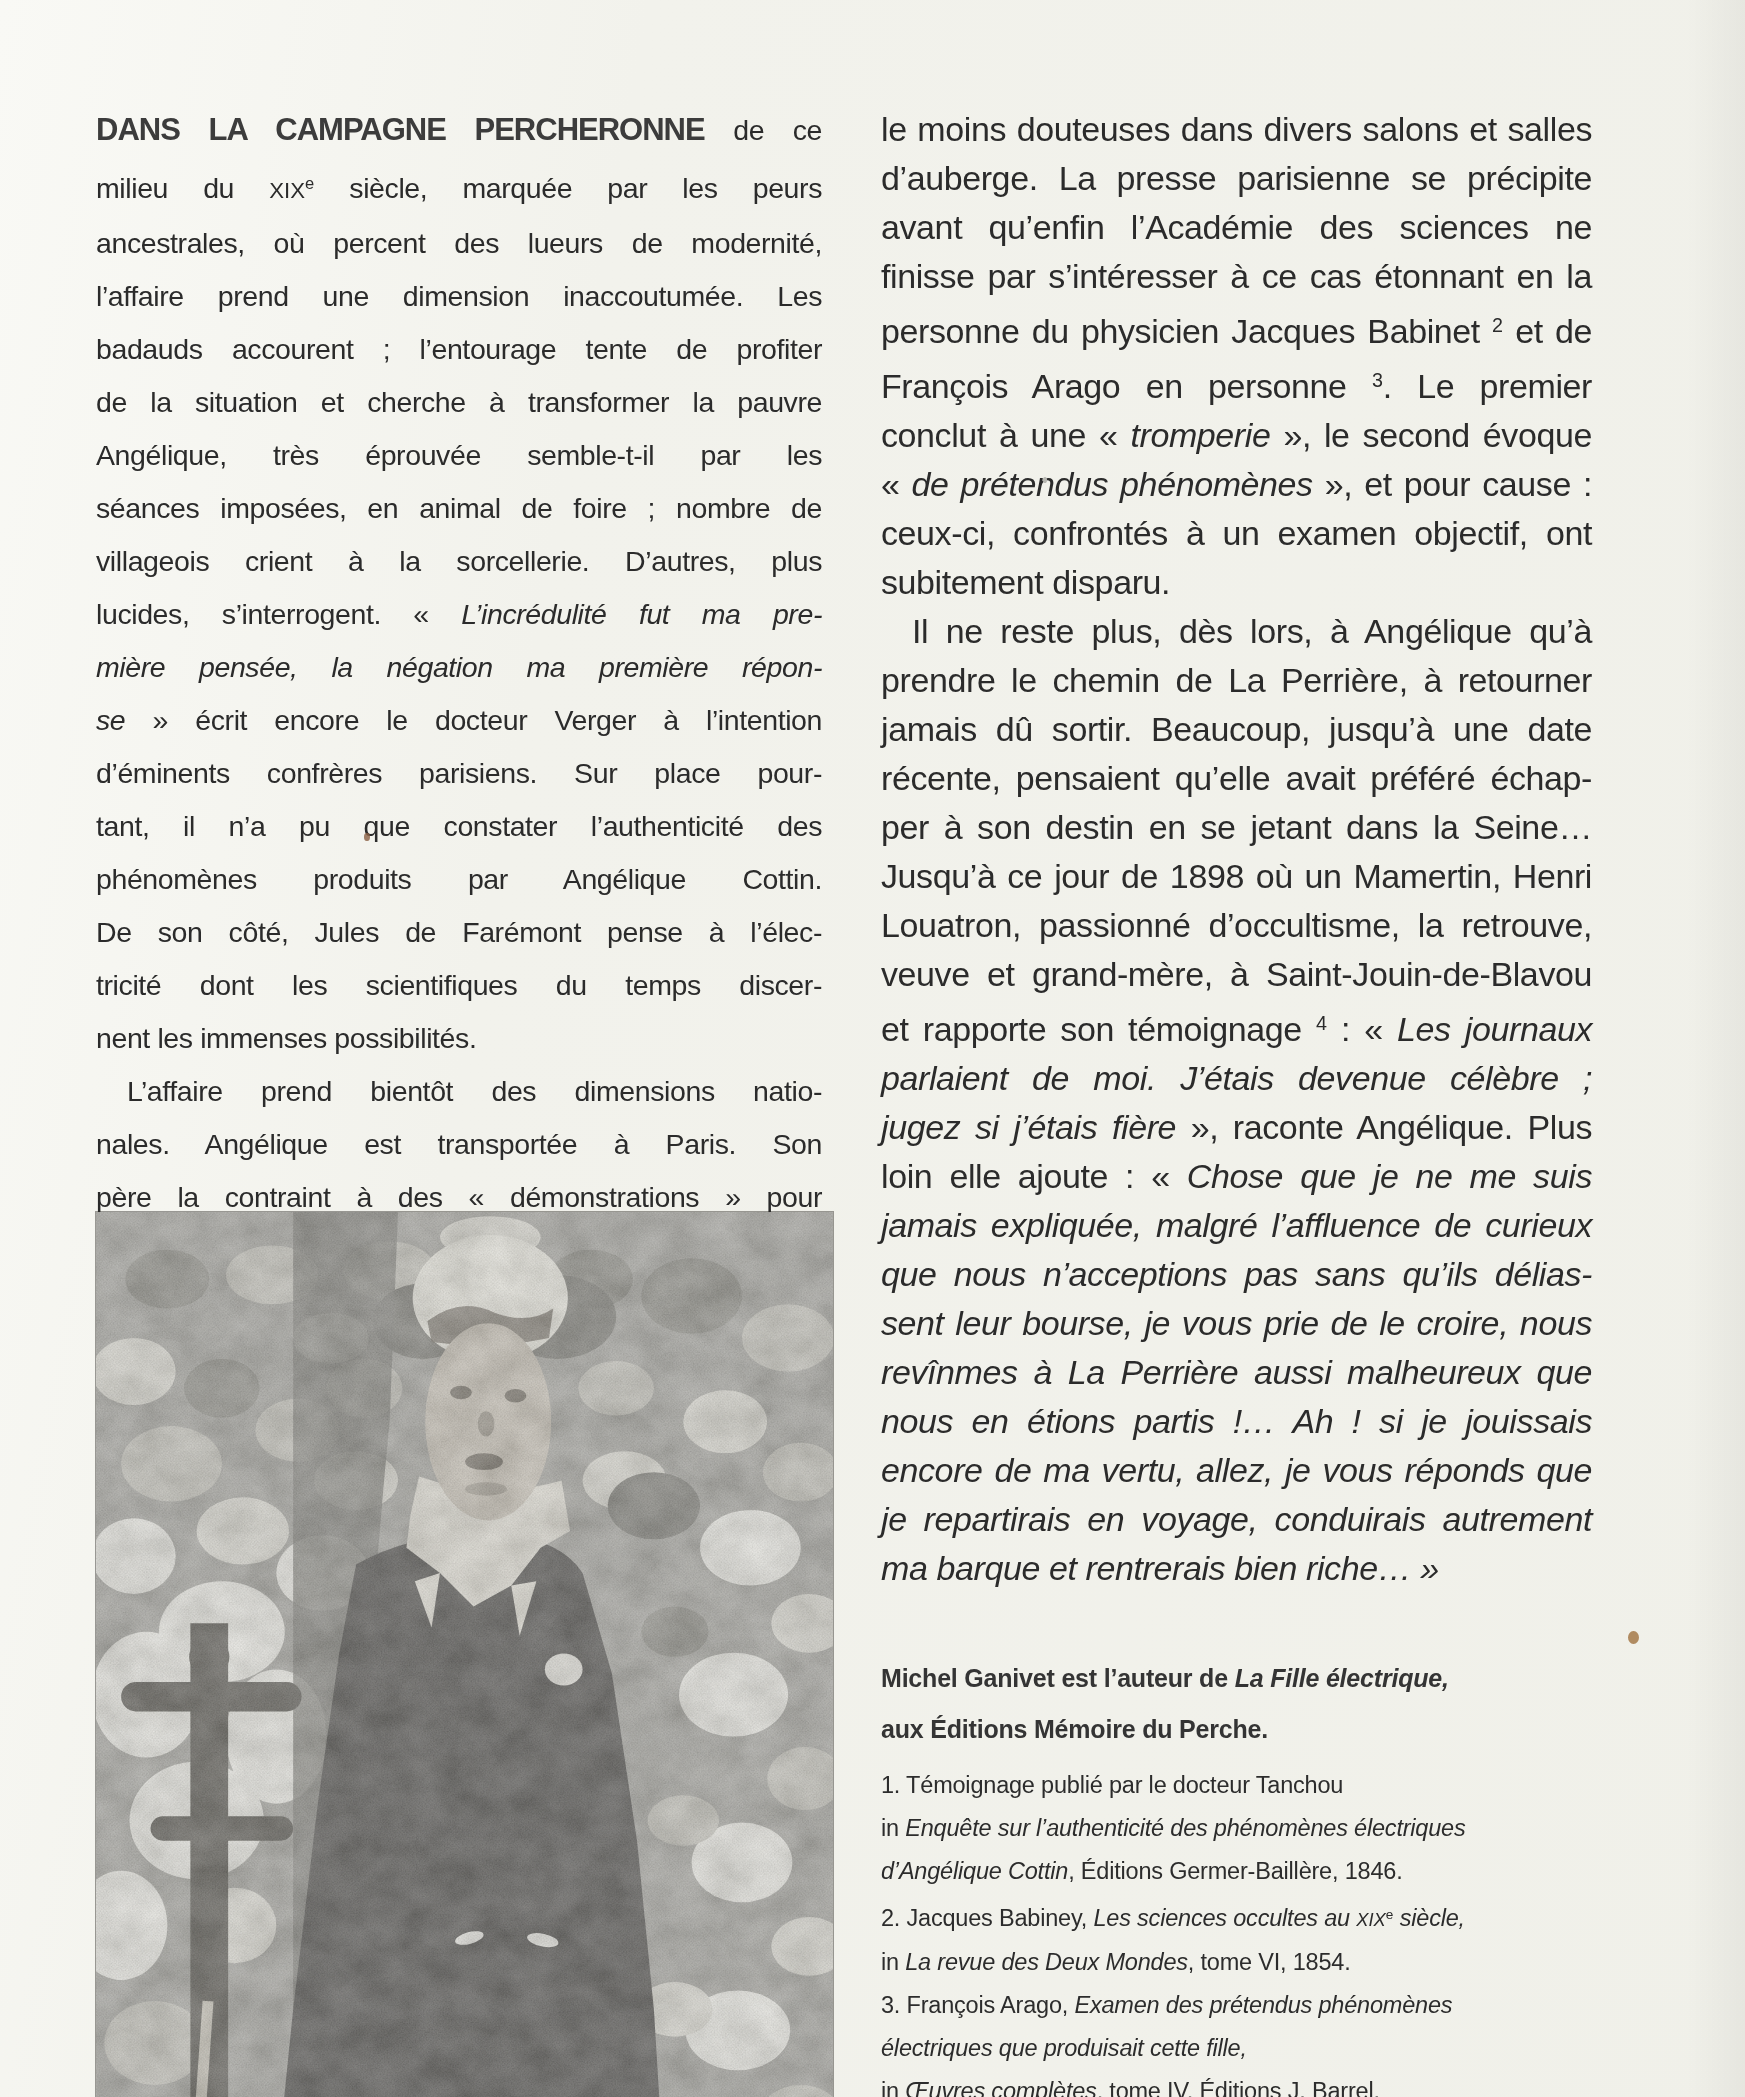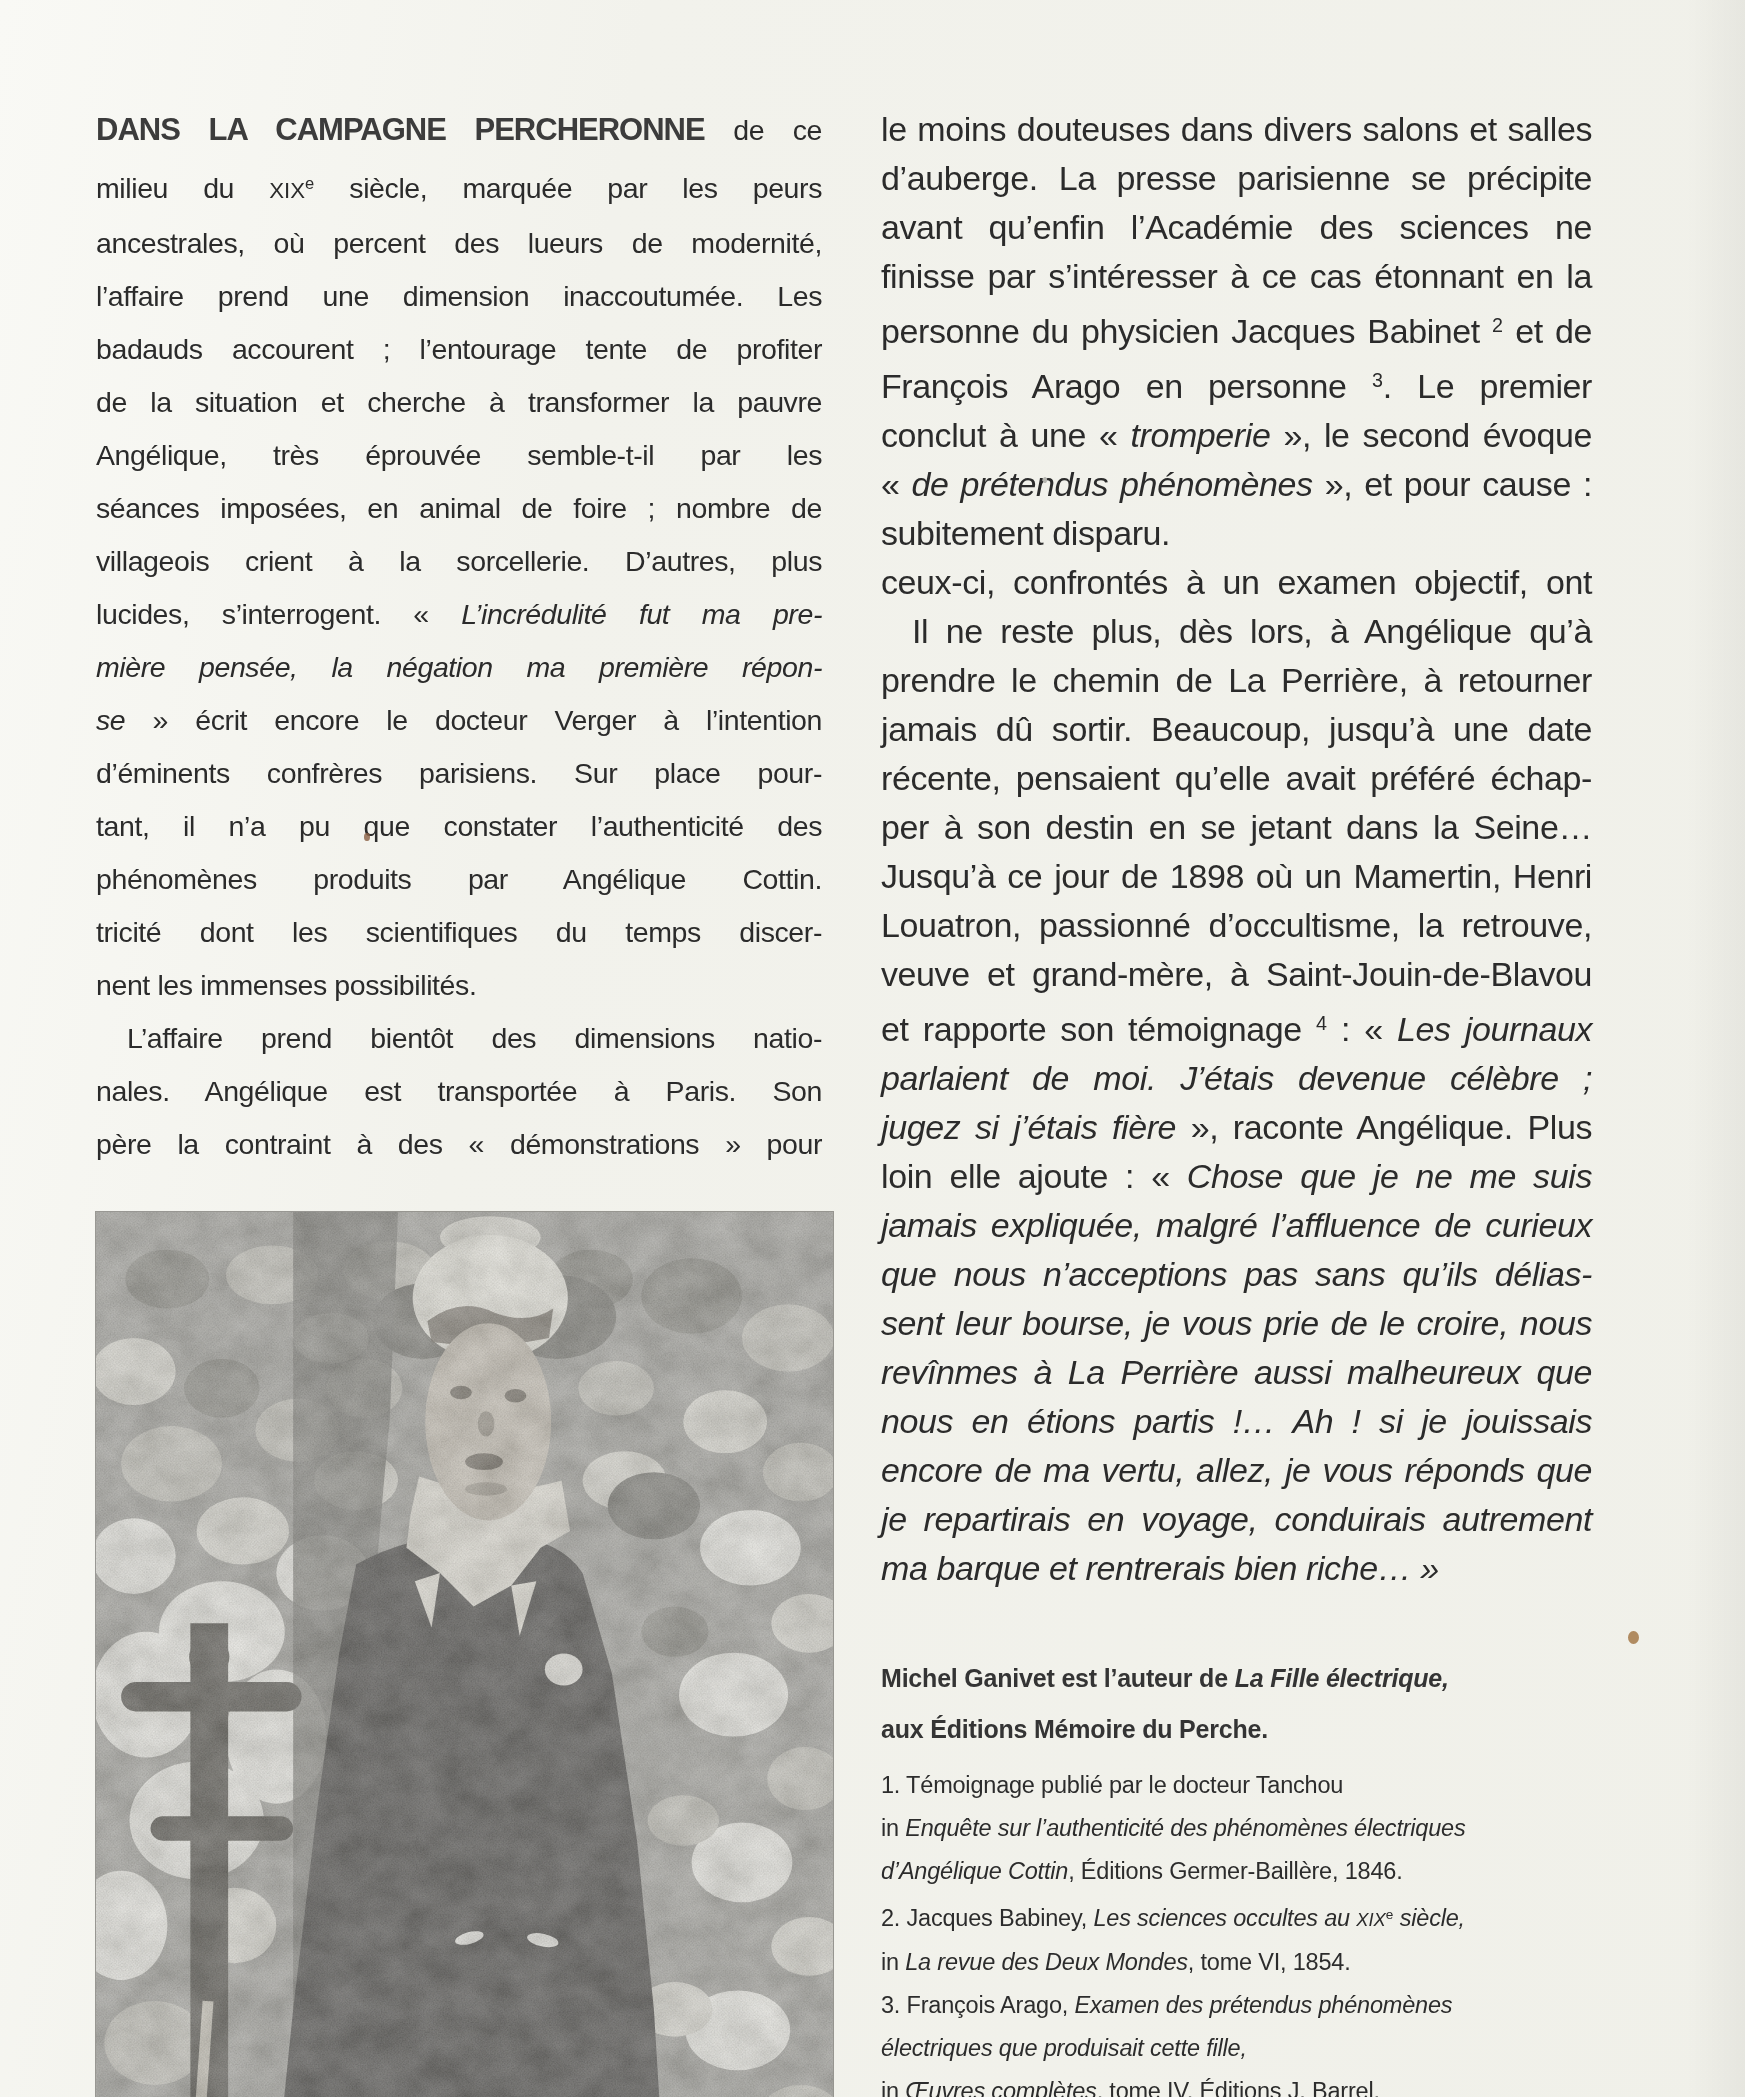--- a/index.html
+++ b/index.html
@@ -67,37 +67,38 @@
       <div class="line"><span>de la situation et cherche à transformer la pauvre</span></div>
       <div class="line"><span>Angélique, très éprouvée semble-t-il par les</span></div>
       <div class="line"><span>séances imposées, en animal de foire ; nombre de</span></div>
       <div class="line"><span>villageois crient à la sorcellerie. D’autres, plus</span></div>
       <div class="line"><span>lucides, s’interrogent. « </span><span class="seg-i">L’incrédulité fut ma pre-</span></div>
       <div class="line"><span class="seg-i">mière pensée, la négation ma première répon-</span></div>
       <div class="line"><span class="seg-i">se</span><span> » écrit encore le docteur Verger à l’intention</span></div>
       <div class="line"><span>d’éminents confrères parisiens. Sur place pour-</span></div>
       <div class="line"><span>tant, il n’a pu que constater l’authenticité des</span></div>
       <div class="line"><span>phénomènes produits par Angélique Cottin.</span></div>
+      <div class="line"><span>De son côté, Jules de Farémont pense à l’élec-</span></div>
       <div class="line"><span>tricité dont les scientifiques du temps discer-</span></div>
       <div class="line pend"><span>nent les immenses possibilités.</span></div>
       <div class="line ind"><span>L’affaire prend bientôt des dimensions natio-</span></div>
       <div class="line"><span>nales. Angélique est transportée à Paris. Son</span></div>
       <div class="line"><span>père la contraint à des « démonstrations » pour</span></div>
     </div>
   <div class="col col-right">
       <div class="line"><span>le moins douteuses dans divers salons et salles</span></div>
       <div class="line"><span>d’auberge. La presse parisienne se précipite</span></div>
       <div class="line"><span>avant qu’enfin l’Académie des sciences ne</span></div>
       <div class="line"><span>finisse par s’intéresser à ce cas étonnant en la</span></div>
       <div class="line"><span>personne du physicien Jacques Babinet </span><span class="seg-sup">2</span><span> et de</span></div>
       <div class="line"><span>François Arago en personne </span><span class="seg-sup">3</span><span>. Le premier</span></div>
       <div class="line"><span>conclut à une « </span><span class="seg-i">tromperie</span><span> », le second évoque</span></div>
       <div class="line"><span>« </span><span class="seg-i">de prétendus phénomènes</span><span> », et pour cause :</span></div>
+      <div class="line"><span>ceux-ci, confrontés à un examen objectif, ont</span></div>
       <div class="line pend"><span>subitement disparu.</span></div>
-      <div class="line"><span>ceux-ci, confrontés à un examen objectif, ont</span></div>
       <div class="line ind"><span>Il ne reste plus, dès lors, à Angélique qu’à</span></div>
       <div class="line"><span>prendre le chemin de La Perrière, à retourner</span></div>
       <div class="line"><span>jamais dû sortir. Beaucoup, jusqu’à une date</span></div>
       <div class="line"><span>récente, pensaient qu’elle avait préféré échap-</span></div>
       <div class="line"><span>per à son destin en se jetant dans la Seine…</span></div>
       <div class="line"><span>Jusqu’à ce jour de 1898 où un Mamertin, Henri</span></div>
       <div class="line"><span>Louatron, passionné d’occultisme, la retrouve,</span></div>
       <div class="line"><span>veuve et grand-mère, à Saint-Jouin-de-Blavou</span></div>
       <div class="line"><span>et rapporte son témoignage </span><span class="seg-sup">4</span><span> : « </span><span class="seg-i">Les journaux</span></div>
       <div class="line"><span class="seg-i">parlaient de moi. J’étais devenue célèbre ;</span></div>

